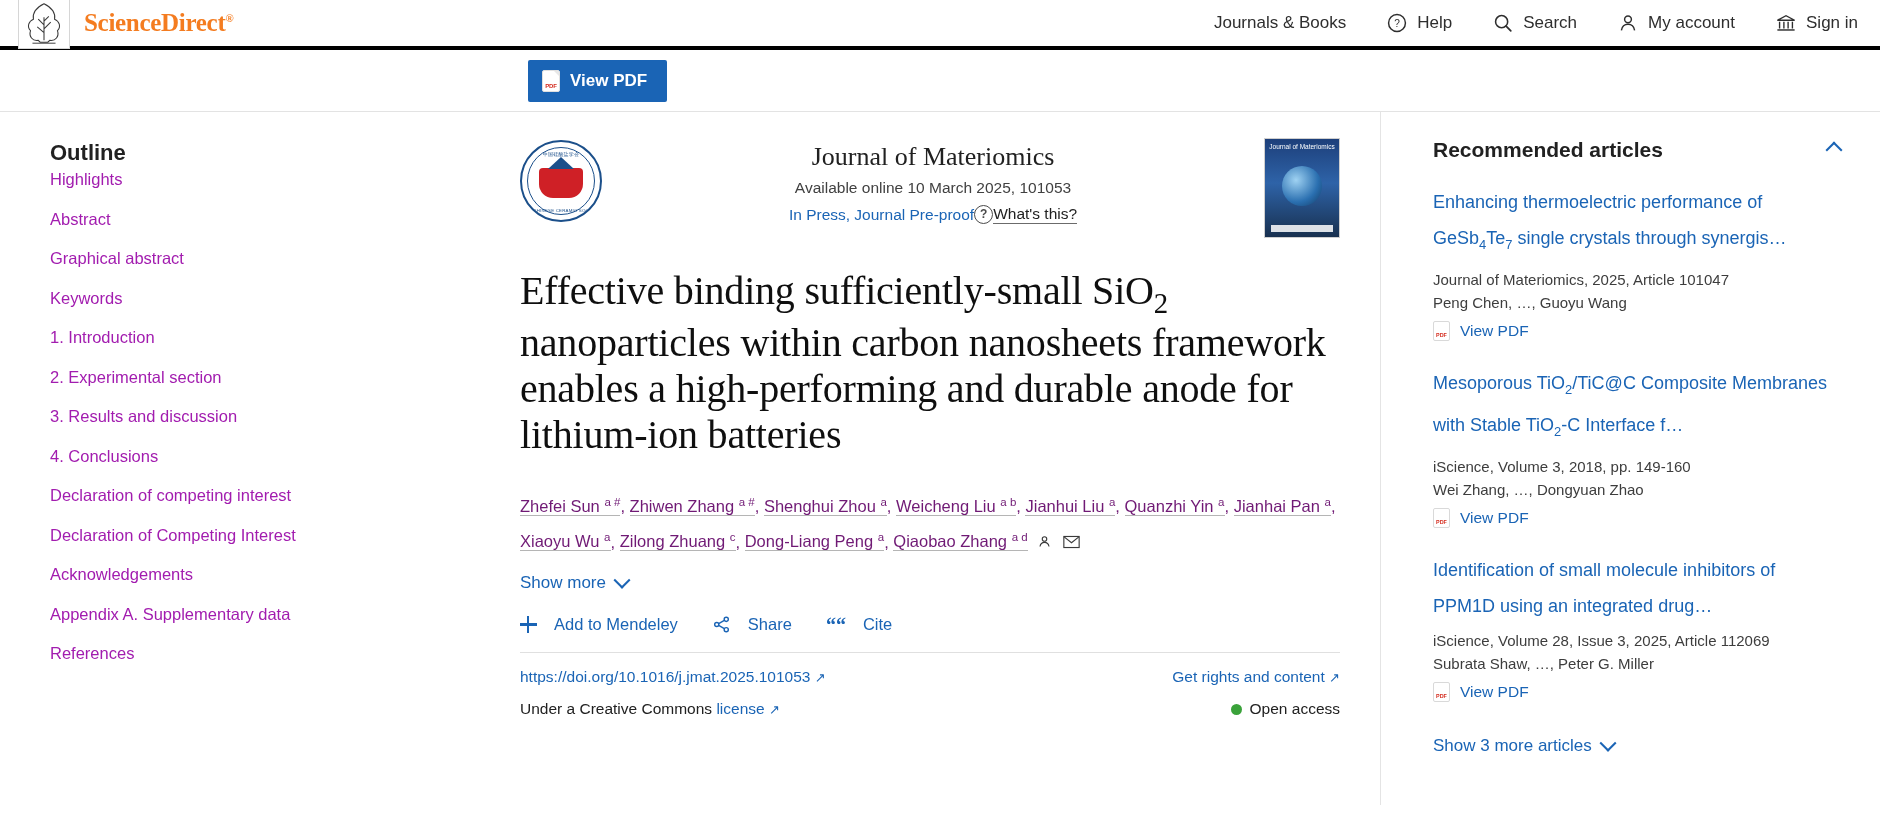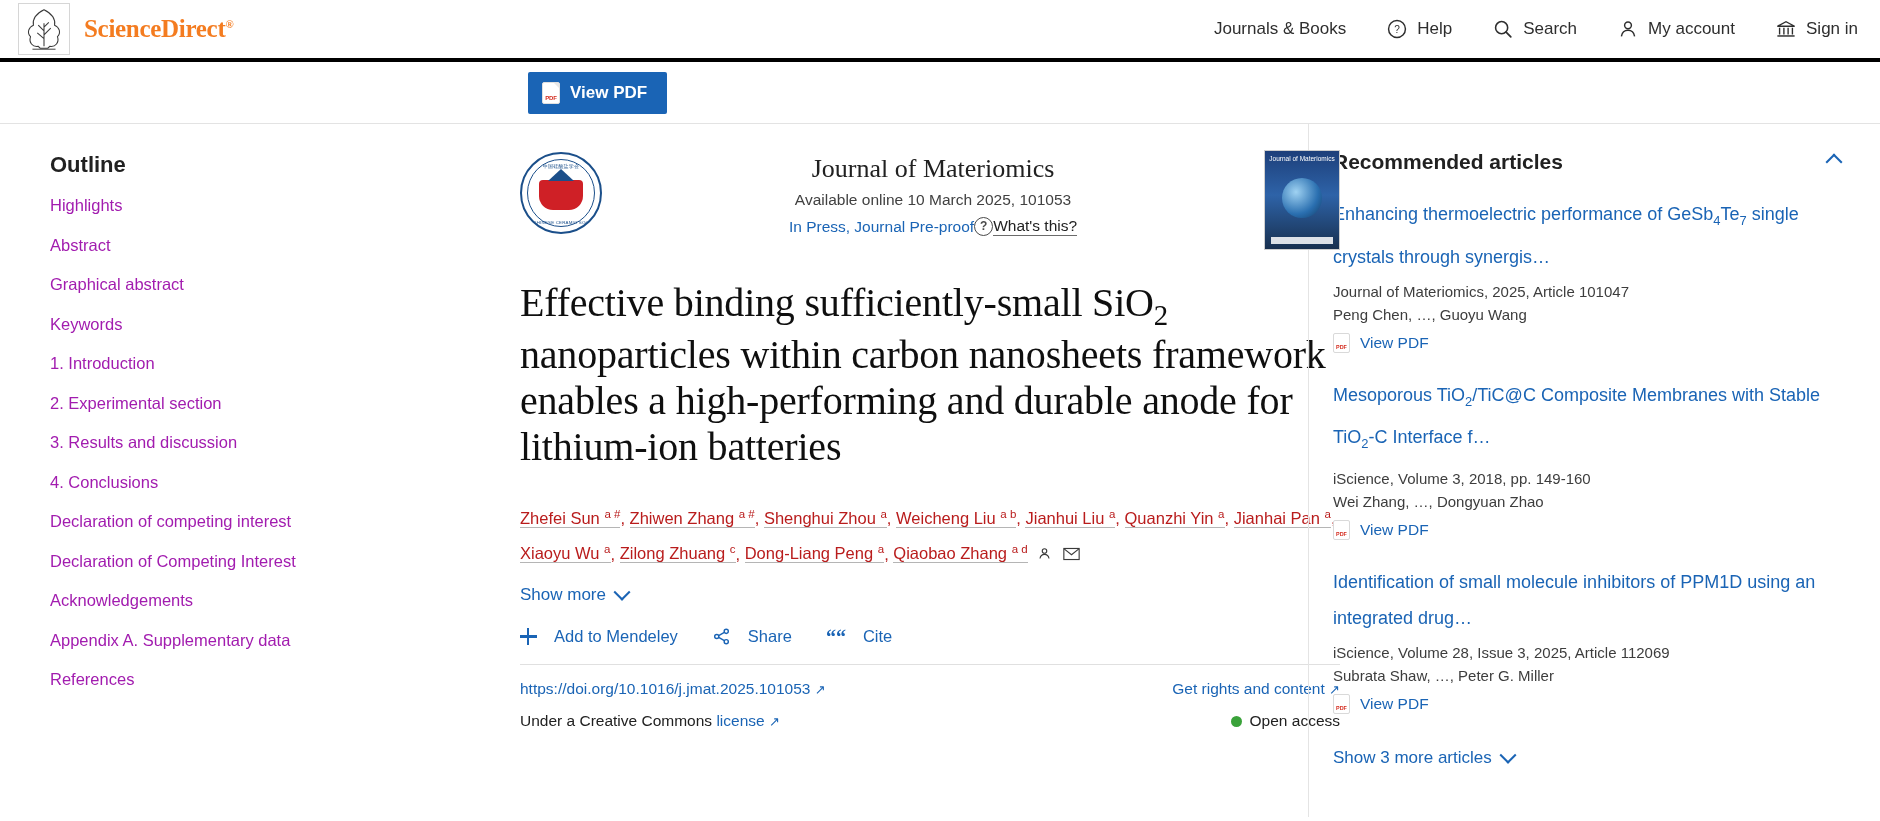--- a/index.html
+++ b/index.html
@@ -8,21 +8,21 @@
     width: 1880px; height: 821px;
     background: #fff;
     font-family: "Liberation Sans", sans-serif;
     color: #212121;
     overflow: hidden;
   }
   a { text-decoration: none; }
 
   
   .header {
-    height: 62px;
+    height: 50px;
     border-bottom: 4px solid #000;
     display: flex;
     align-items: center;
     padding: 0 22px 0 18px;
     background: #fff;
     position: relative;
   }
   .brand { display: flex; align-items: center; gap: 14px; }
   .elsevier-tree {
     width: 52px; height: 52px;
@@ -110,21 +110,21 @@
 
   
   .outline {
     width: 520px;
     padding: 28px 0 0 50px;
     flex: none;
   }
   .outline h2 {
     font-size: 22px;
     font-weight: 700;
-    margin: 0 0 18px 0;
+    margin: 0 0 4px 0;
     color: #212121;
     font-family: "Liberation Sans", sans-serif;
   }
   .outline ul { list-style: none; margin: 0; padding: 0; }
   .outline li { margin-bottom: 20.5px; }
   .outline a {
     color: #a21caf;
     font-size: 16.5px;
     cursor: pointer;
   }
@@ -254,21 +254,21 @@
     line-height: 1.15;
     font-weight: 400;
     margin: 6px 0 28px 0;
     color: #0f0f0f;
     letter-spacing: -0.2px;
   }
 
   .authors {
     font-size: 16.5px;
     line-height: 31px;
-    color: #b91c1c;
+    color: #701a75;
     margin-bottom: 16px;
   }
   .authors .au {
     border-bottom: 1px solid #b5b5b5;
     cursor: pointer;
     white-space: nowrap;
   }
   .authors sup { font-size: 11.5px; }
 
   .show-more {
@@ -327,24 +327,24 @@
     padding-top: 15px;
   }
   .doi-row a, .license-row a { color: #1a64b5; cursor: pointer; }
   .license-row { color: #212121; padding-top: 14px; }
   .open-access { display: flex; align-items: center; gap: 8px; color: #212121; }
   .oa-dot { width: 11px; height: 11px; border-radius: 50%; background: #3aa23a; }
   .ext { font-size: 13px; }
 
   
   .recommended {
-    width: 572px;
+    width: 500px;
     flex: none;
     border-left: 1px solid #e4e4e4;
-    padding: 26px 40px 0 24px;
+    padding: 26px 40px 0 52px;
   }
   .rec-head {
     display: flex; align-items: center; justify-content: space-between;
     margin-bottom: 22px;
   }
   .rec-head h2 {
     font-size: 21px; font-weight: 700; margin: 0; color: #212121;
   }
   .rec-item { margin-bottom: 20px; }
   .rec-title {

